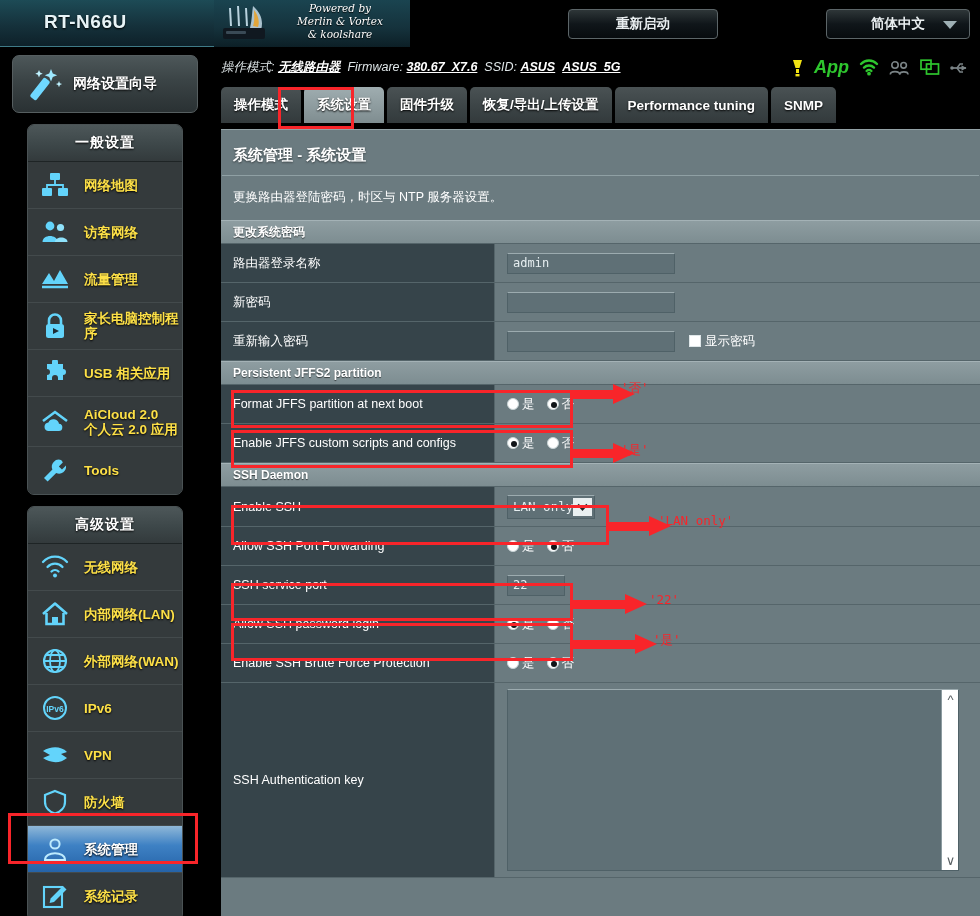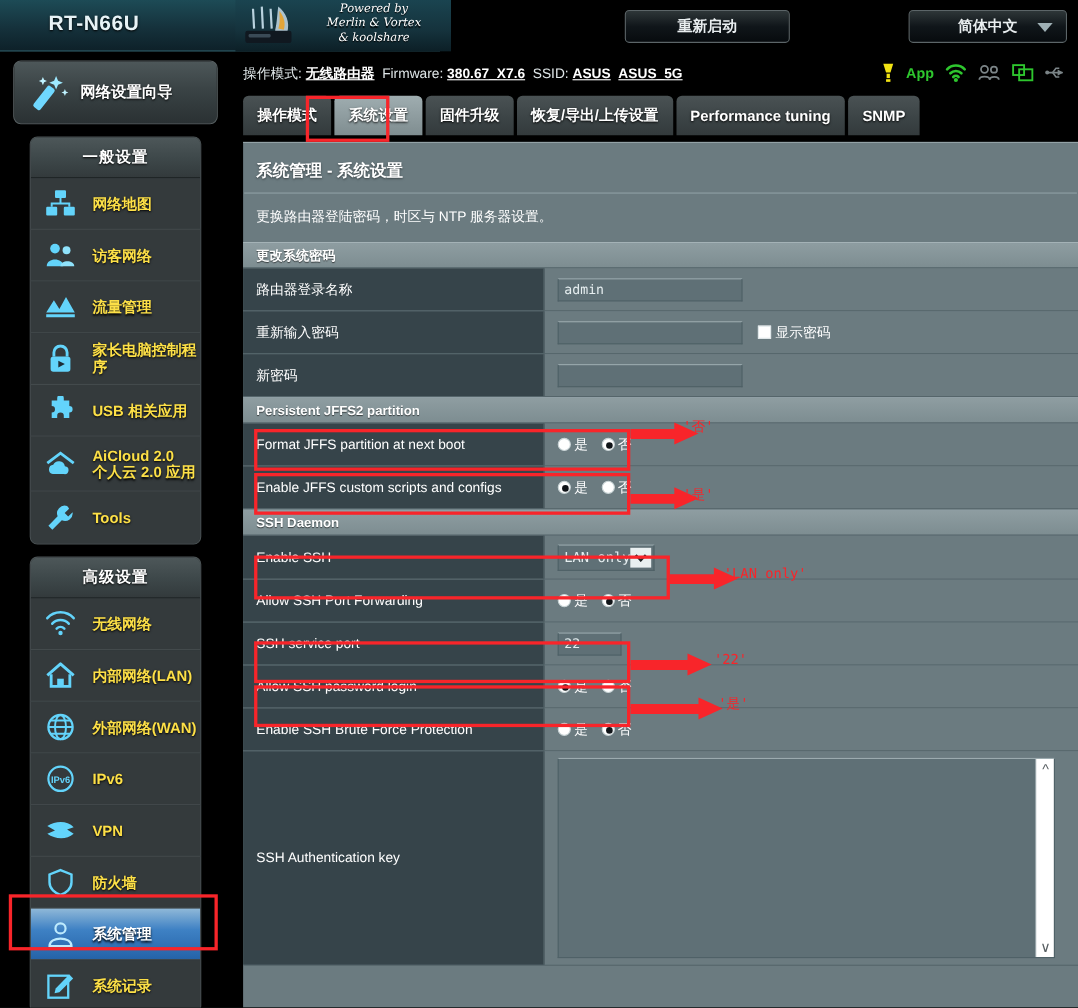--- a/index.html
+++ b/index.html
@@ -87,32 +87,33 @@
     border-top: 8px solid #9fb0b5;
   }
 
   
   .infostrip {
     position: absolute; top: 47px; left: 210px;
     width: 770px; height: 40px;
     background: #000;
     color: #dfe6e8;
     font-size: 12.5px;
+    font-style: italic;
   }
   .infostrip .line { position: absolute; left: 11px; top: 12px; white-space: nowrap; }
   .infostrip .lbl { color: #dfe6e8; }
   .infostrip .lnk {
     color: #ffffff; font-weight: bold; text-decoration: underline; cursor: pointer;
   }
   .icon-row {
     position: absolute; right: 10px; top: 10px;
     display: flex; align-items: center; gap: 10px;
   }
   .icon-row .app-txt {
-    color: #2ec62e; font-weight: bold; font-size: 13px;
+    color: #2ec62e; font-weight: bold; font-size: 18px;
     font-family: "Liberation Sans", sans-serif;
   }
 
   
   .sidebar {
     position: absolute; top: 47px; left: 0;
     width: 210px; height: 869px;
     background: #000;
   }
   .side-btn {
@@ -644,34 +645,34 @@
       <div class="sec-head">更改系统密码</div>
 
       <div class="row">
         <div class="cell-l">路由器登录名称</div>
         <div class="cell-r">
           <input class="txt-input w-input-wide" type="text" value="admin" style="">
         </div>
       </div>
 
       <div class="row">
+        <div class="cell-l">新密码</div>
+        <div class="cell-r">
+          <input class="txt-input w-input-wide" type="text" value="" style="">
+        </div>
+      </div>
+
+      <div class="row">
         <div class="cell-l">重新输入密码</div>
         <div class="cell-r">
           <input class="txt-input w-input-wide" type="text" value="" style="">
           <span class="chk-wrap">
             <span class="chk-box"></span>
             <span>显示密码</span>
           </span>
-        </div>
-      </div>
-
-      <div class="row">
-        <div class="cell-l">新密码</div>
-        <div class="cell-r">
-          <input class="txt-input w-input-wide" type="text" value="" style="">
         </div>
       </div>
 
       <div class="sec-head">Persistent JFFS2 partition</div>
 
       <div class="row">
         <div class="cell-l">Format JFFS partition at next boot</div>
         <div class="cell-r">
           <span class="radio-grp">
             <span class="opt">

